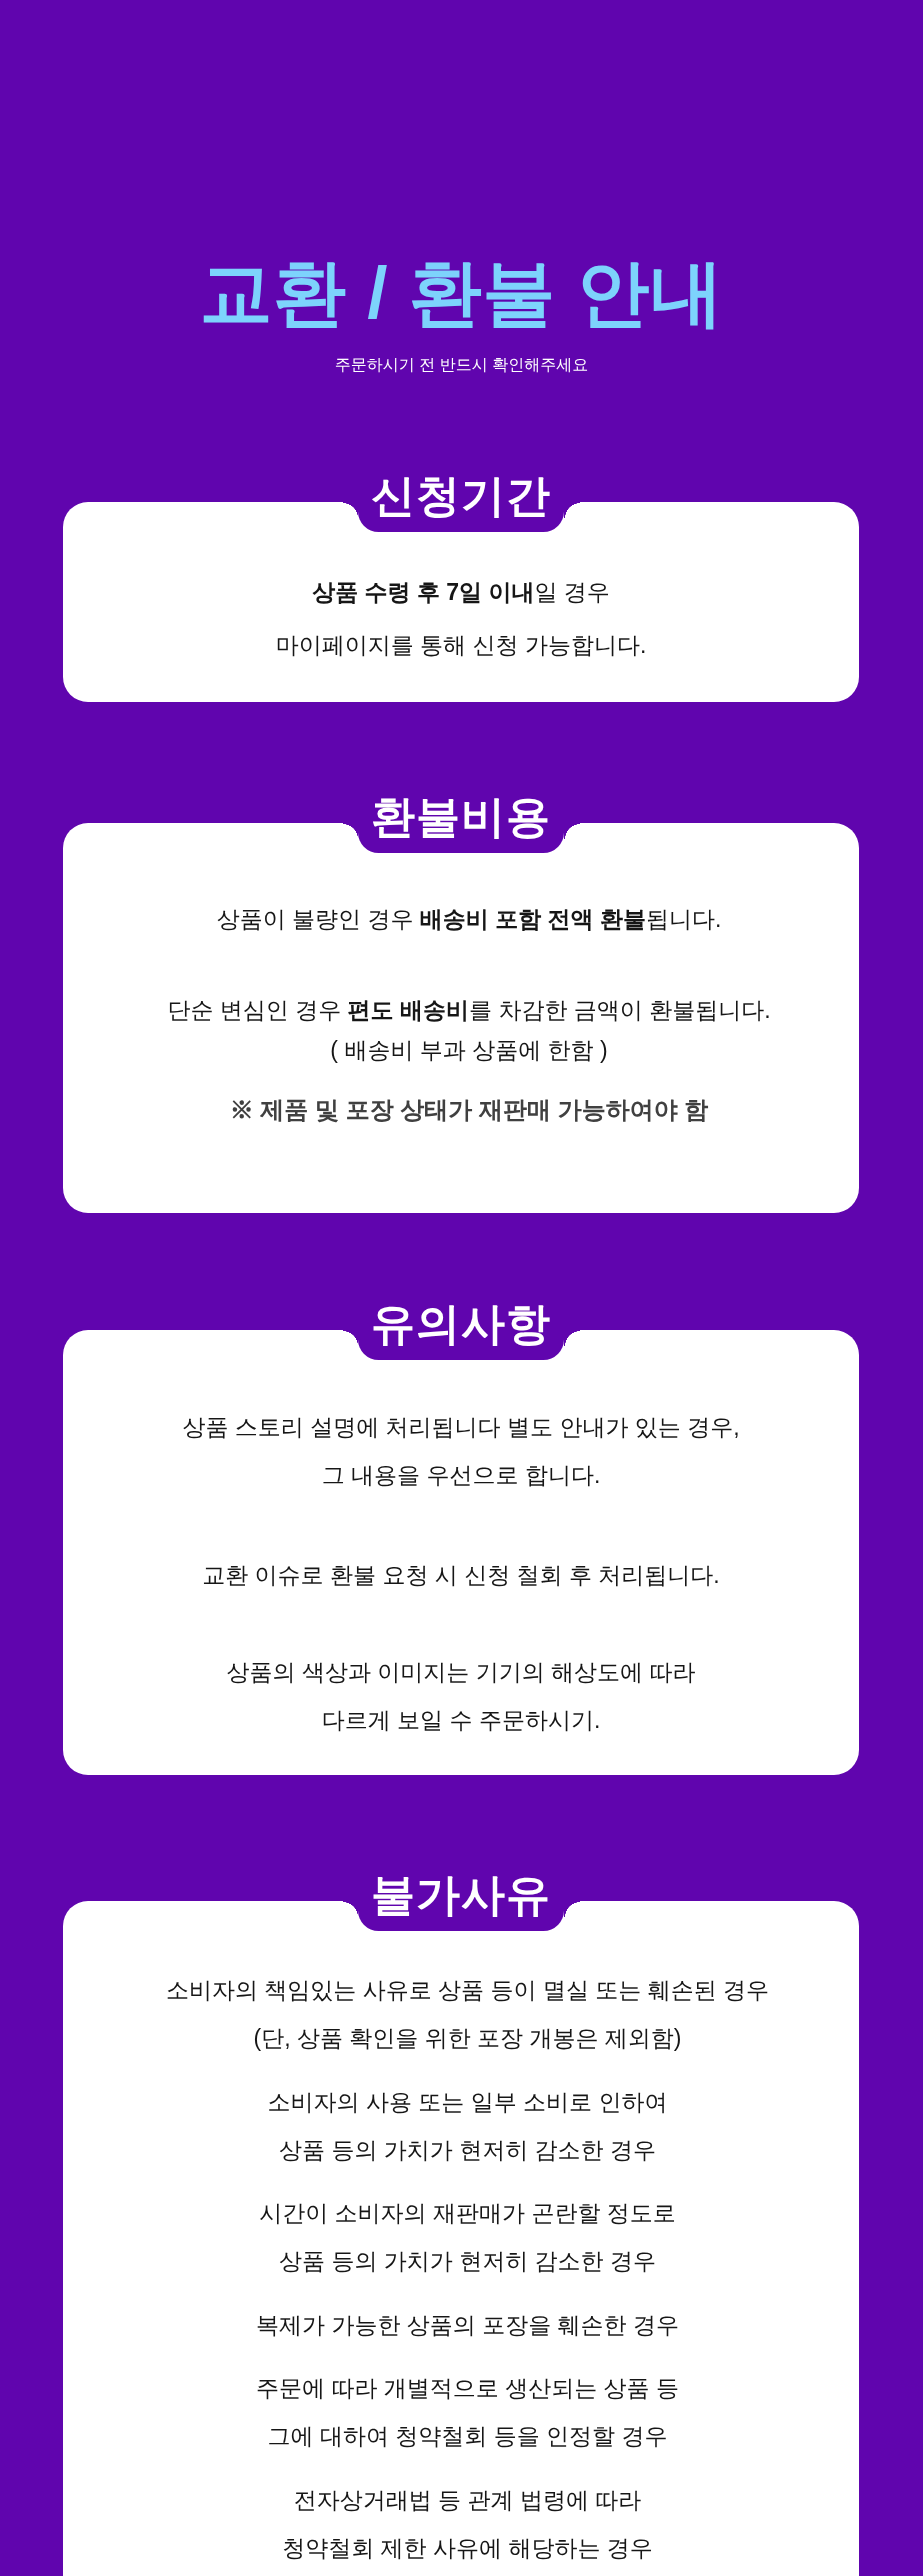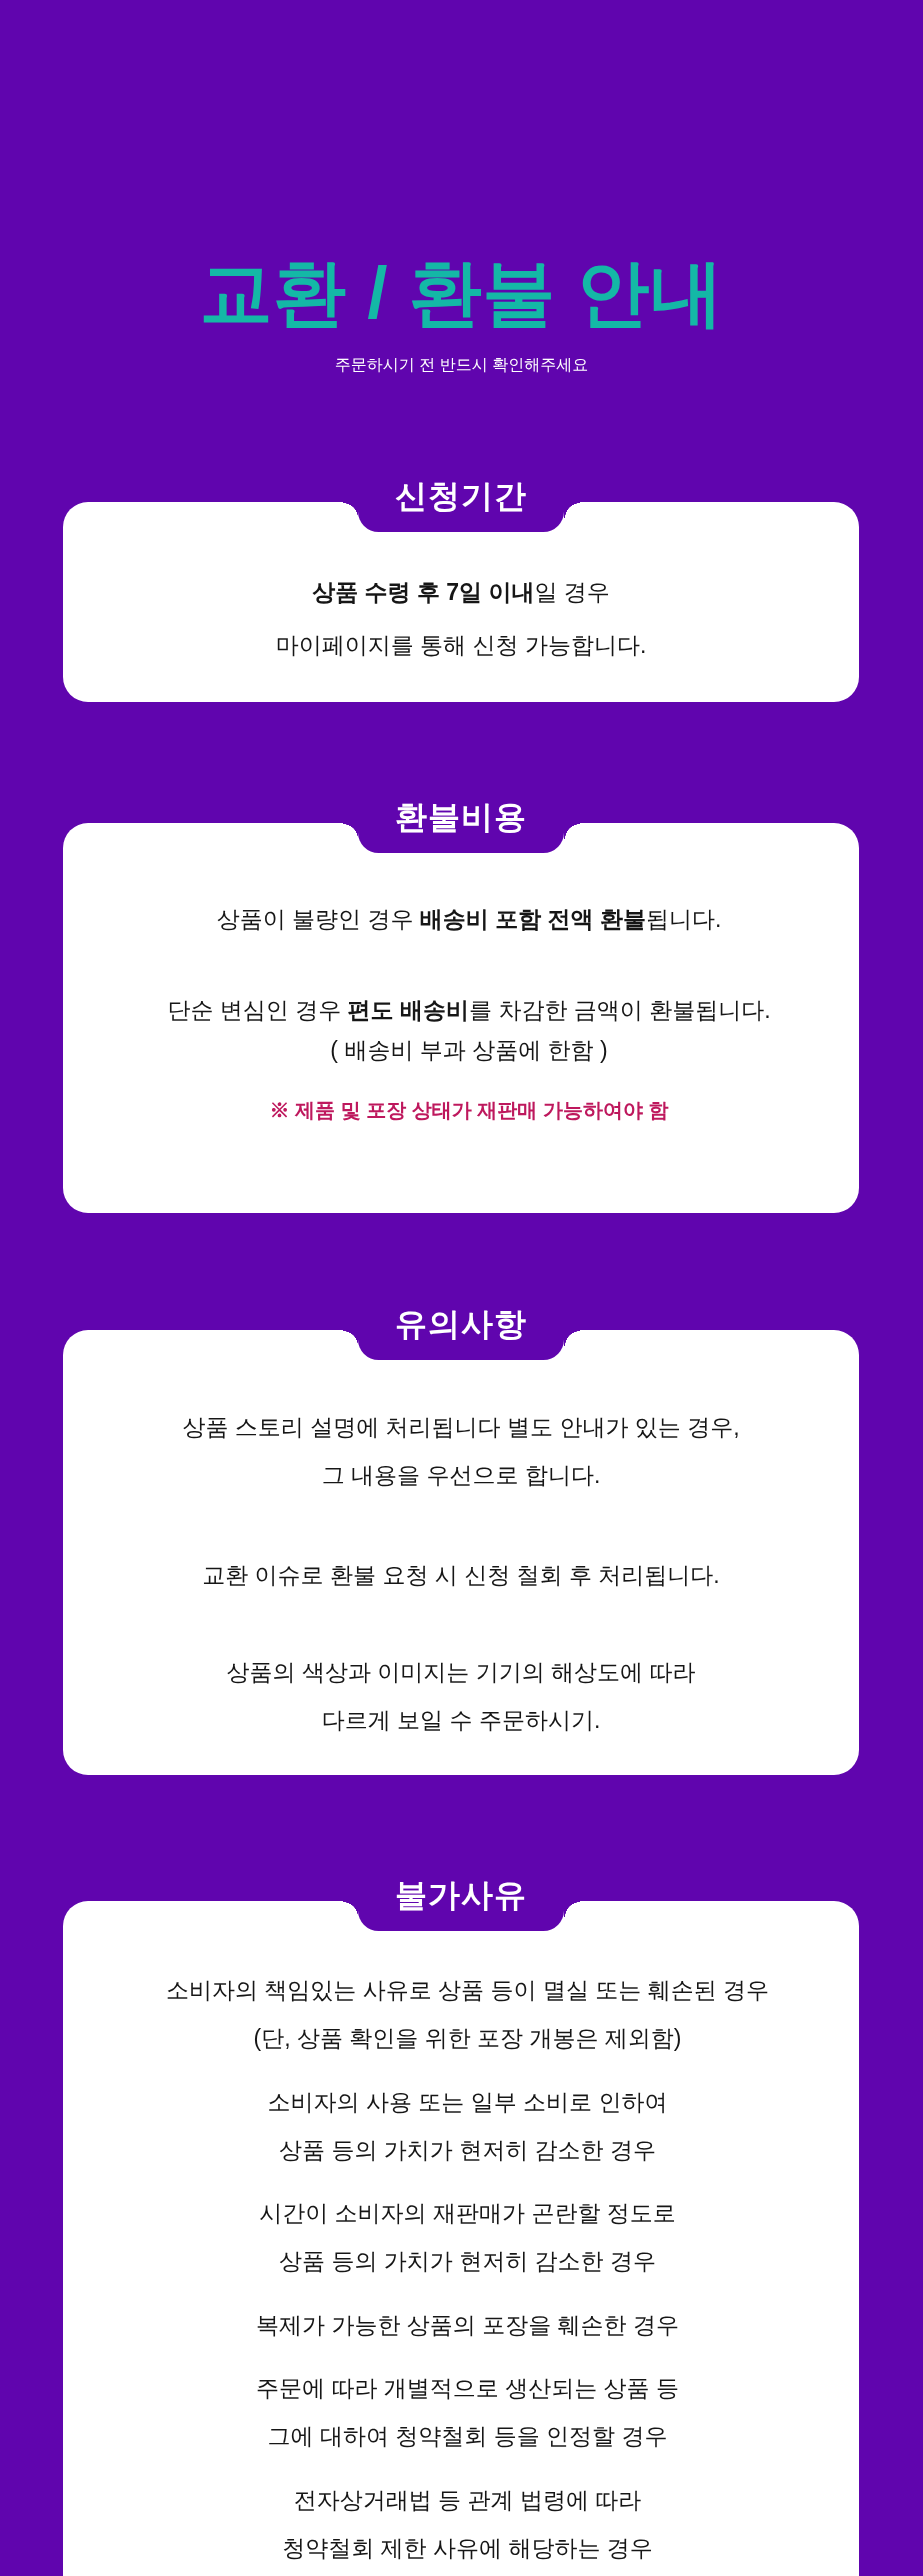--- a/index.html
+++ b/index.html
@@ -8,21 +8,21 @@
     width:923px;
     height:3143px;
     background:#6005AE;
     overflow:hidden;
     font-family:"Liberation Sans", sans-serif;
     -webkit-font-smoothing:antialiased;
   }
   .title{
     position:absolute; top:202px; left:0; width:100%;
     text-align:center;
-    font-size:73px; font-weight:700; color:#14b8a6;
+    font-size:73px; font-weight:700; color:#7dd3fc;
     letter-spacing:0.5px; line-height:1.15;
   }
   .subtitle{
     position:absolute; top:339px; left:0; width:100%;
     text-align:center;
     font-size:16px; font-weight:400; color:#ffffff;
     line-height:1.2;
   }
   .card{
     position:absolute; left:63px; width:796px;
@@ -39,36 +39,36 @@
     background:#6005AE;
     border-radius:0 0 20.6px 20.6px;
   }
   .flare{position:absolute; top:34px; width:15.5px; height:15.5px;}
   .flare.fl{left:-15.5px;  background:radial-gradient(circle at 0 100%,   #ffffff 0 14.7px, #6005AE 15px);}
   .flare.fr{right:-15.5px; background:radial-gradient(circle at 100% 100%, #ffffff 0 14.7px, #6005AE 15px);}
   .tab-label{
     position:absolute; inset:0;
     display:flex; align-items:center; justify-content:center;
     padding-bottom:6.2px; box-sizing:border-box;
-    font-size:32px; font-weight:700; color:#ffffff; letter-spacing:1px;
+    font-size:44px; font-weight:700; color:#ffffff; letter-spacing:1px;
   }
   .card p{margin:0; line-height:48px;}
   .card b{font-weight:700;}
   .line{display:block;}
   .c1 .content{padding-top:66px;}
   .c1 .p2{margin-top:5.2px;}
   .c2 .content{padding-top:72px;margin-left:16px;}
   .c2 .p2{margin-top:47px; line-height:40px;}
   .c2 .p3{margin-top:16px;}
   .c3 .content{padding-top:73px;}
   .c3 .p2{margin-top:52px;}
   .c3 .p3{margin-top:49px;}
   .c4 .content{padding-top:65px;padding-left:13px;}
   .c4 p{margin-bottom:15.5px;}
-  .note{color:#be185d; font-weight:700; font-size:20px;}
+  .note{color:#404040; font-weight:700; font-size:24px;}
 </style>
 </head>
 <body>
 
 <div class="page">
 
   <h1 class="title">교환 / 환불 안내</h1>
   <p class="subtitle">주문하시기 전 반드시 확인해주세요</p>
 
   <section class="card c1">

